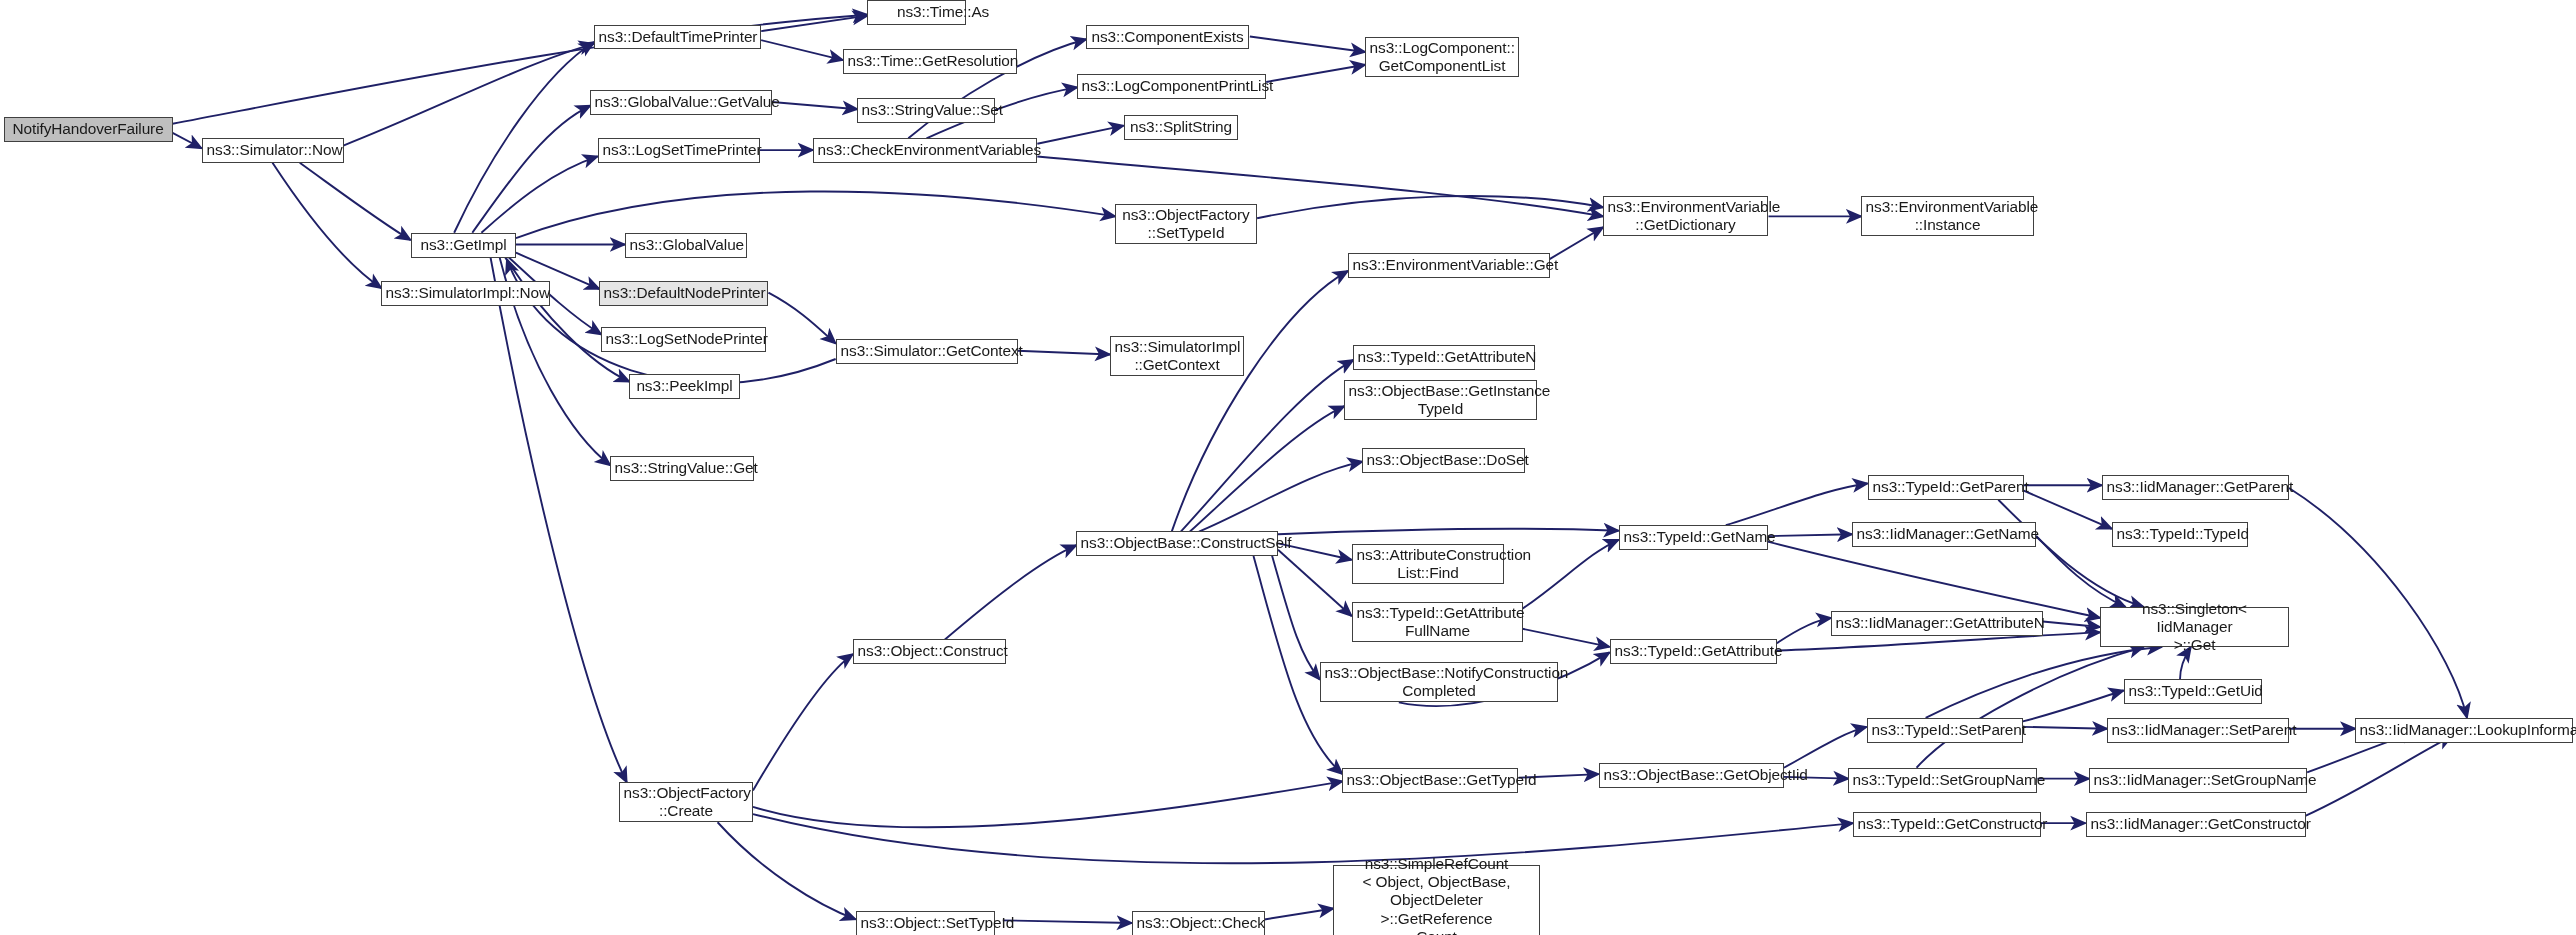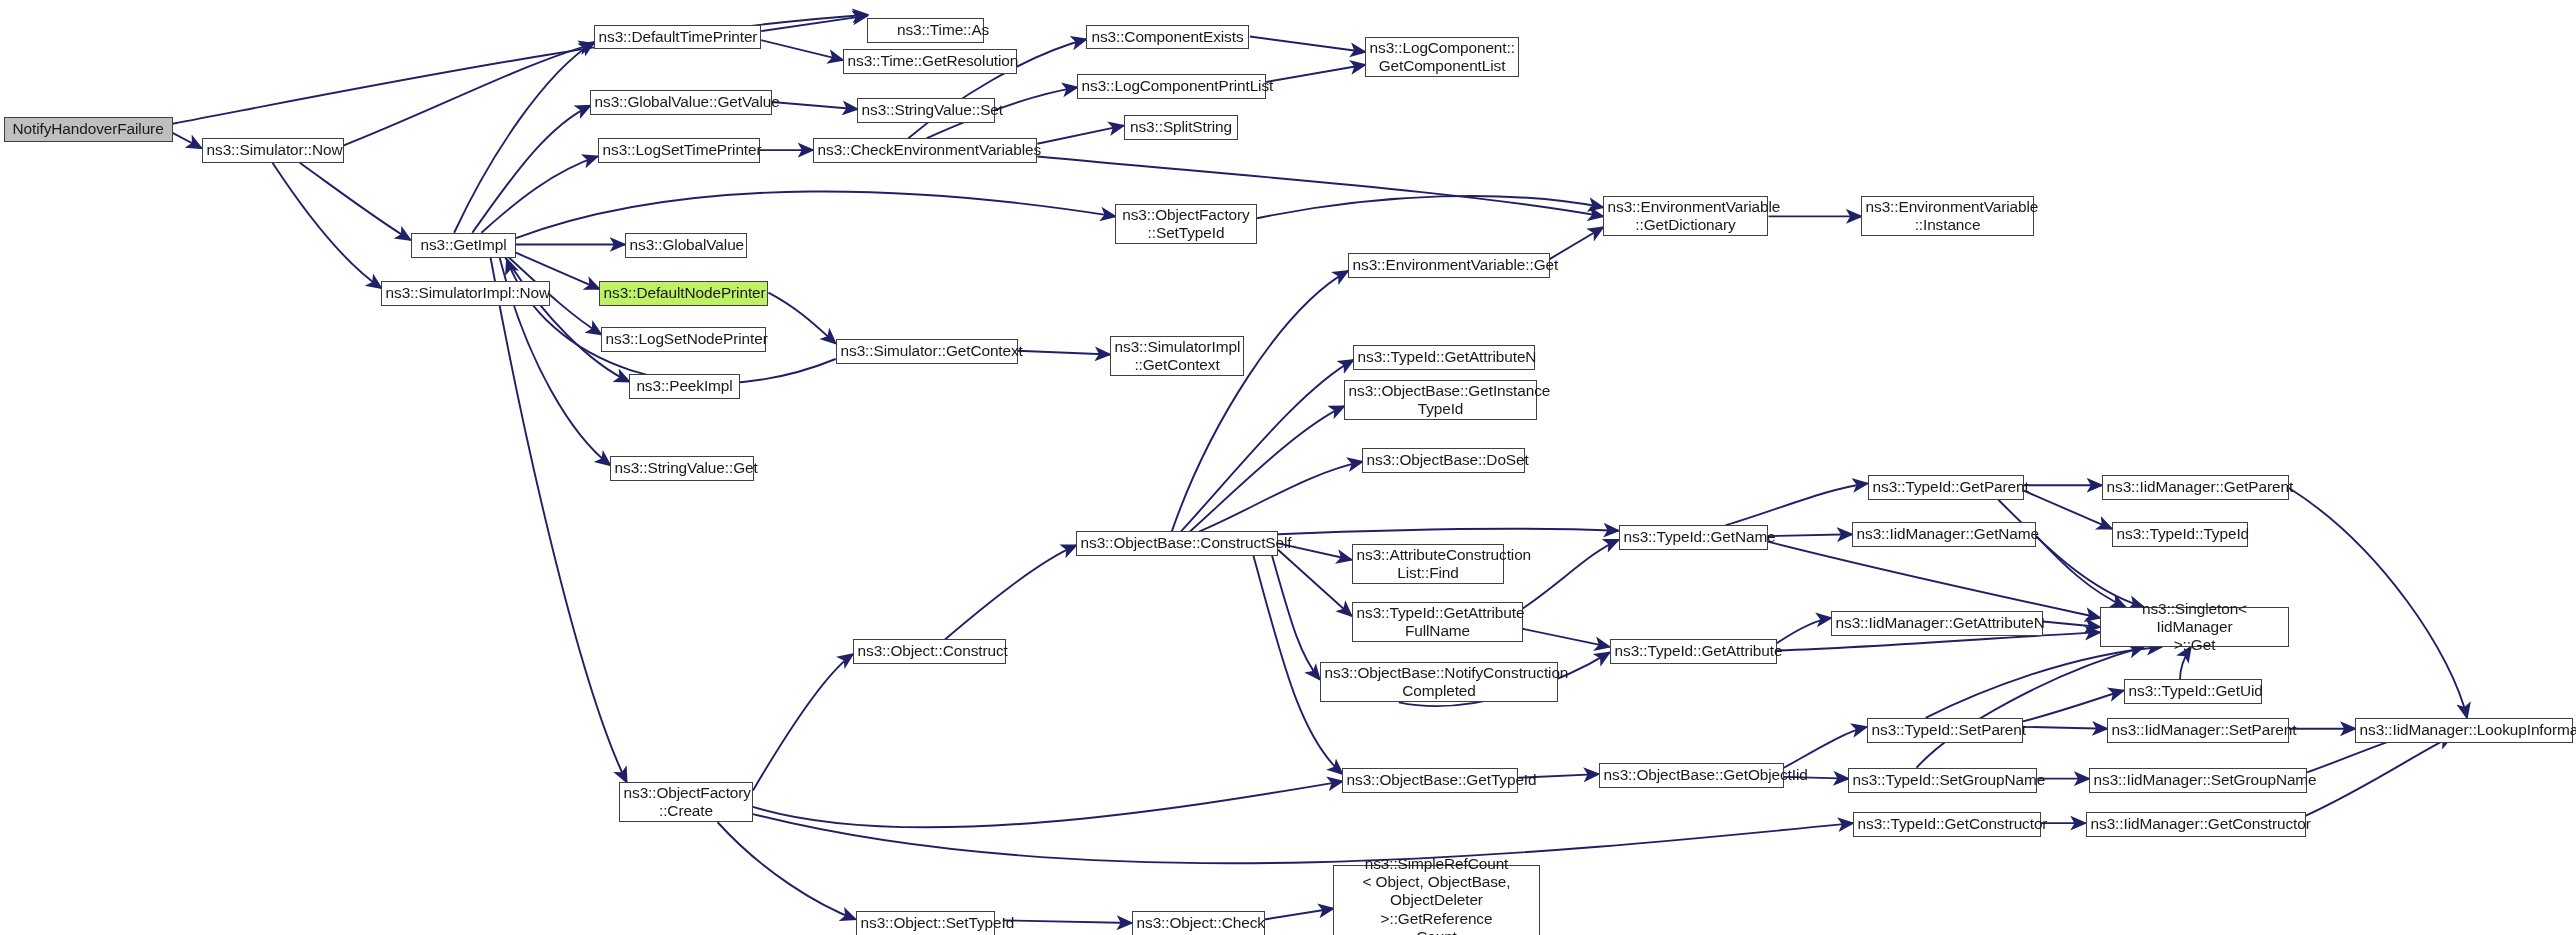--- a/index.html
+++ b/index.html
@@ -129,36 +129,36 @@
         <path d="M 829 888 C 1000 940, 1300 890, 1478 860" marker-end="url(#arw)"></path>
         <path d="M 829 896 C 1200 990, 1700 940, 2040 906" marker-end="url(#arw)"></path>
         <path d="M 790 905 C 840 960, 900 996, 942 1012" marker-end="url(#arw)"></path>
         <path d="M 1104 1013 L 1246 1016" marker-end="url(#arw)"></path>
         <path d="M 1392 1012 L 1468 1000" marker-end="url(#arw)"></path>
       </g>
   </svg>
   <div id="node-layer">
       <div class="node root" style="left: 3.6px; top: 117px; width: 169px; height: 24.5px; border-color: rgb(64, 64, 64); background: rgb(191, 191, 191);"><span>NotifyHandoverFailure</span></div>
       <div class="node" style="left: 202px; top: 138px; width: 142px; height: 24.5px; border-color: rgb(64, 64, 64); background: rgb(255, 255, 255);"><span>ns3::Simulator::Now</span></div>
-      <div class="node" style="left: 867px; top: 18px; width: 117px; height: 24.5px; border-color: rgb(64, 64, 64); background: rgb(255, 255, 255); padding-left: 29px;"><span>ns3::Time::As</span></div>
+      <div class="node" style="left: 867px; top: 0px; width: 99px; height: 24.5px; border-color: rgb(64, 64, 64); background: rgb(255, 255, 255); padding-left: 29px;"><span>ns3::Time::As</span></div>
       <div class="node" style="left: 594px; top: 24.5px; width: 167px; height: 24.5px; border-color: rgb(64, 64, 64); background: rgb(255, 255, 255);"><span>ns3::DefaultTimePrinter</span></div>
       <div class="node" style="left: 843px; top: 49px; width: 174px; height: 24.5px; border-color: rgb(64, 64, 64); background: rgb(255, 255, 255);"><span>ns3::Time::GetResolution</span></div>
       <div class="node" style="left: 590px; top: 90px; width: 182px; height: 24.5px; border-color: rgb(64, 64, 64); background: rgb(255, 255, 255);"><span>ns3::GlobalValue::GetValue</span></div>
       <div class="node" style="left: 857px; top: 98px; width: 138px; height: 24.5px; border-color: rgb(64, 64, 64); background: rgb(255, 255, 255);"><span>ns3::StringValue::Set</span></div>
       <div class="node" style="left: 598px; top: 138px; width: 162px; height: 24.5px; border-color: rgb(64, 64, 64); background: rgb(255, 255, 255);"><span>ns3::LogSetTimePrinter</span></div>
       <div class="node" style="left: 813px; top: 138px; width: 224px; height: 24.5px; border-color: rgb(64, 64, 64); background: rgb(255, 255, 255);"><span>ns3::CheckEnvironmentVariables</span></div>
       <div class="node" style="left: 1086px; top: 24.5px; width: 163px; height: 24.5px; border-color: rgb(64, 64, 64); background: rgb(255, 255, 255);"><span>ns3::ComponentExists</span></div>
       <div class="node" style="left: 1077px; top: 74px; width: 189px; height: 24.5px; border-color: rgb(64, 64, 64); background: rgb(255, 255, 255);"><span>ns3::LogComponentPrintList</span></div>
       <div class="node" style="left: 1365px; top: 37px; width: 154px; height: 40px; border-color: rgb(64, 64, 64); background: rgb(255, 255, 255);"><span>ns3::LogComponent::
 GetComponentList</span></div>
       <div class="node" style="left: 1124px; top: 115px; width: 114px; height: 24.5px; border-color: rgb(64, 64, 64); background: rgb(255, 255, 255);"><span>ns3::SplitString</span></div>
       <div class="node" style="left: 411px; top: 233px; width: 105px; height: 24.5px; border-color: rgb(64, 64, 64); background: rgb(255, 255, 255);"><span>ns3::GetImpl</span></div>
       <div class="node" style="left: 381px; top: 281px; width: 169px; height: 24.5px; border-color: rgb(64, 64, 64); background: rgb(255, 255, 255);"><span>ns3::SimulatorImpl::Now</span></div>
       <div class="node" style="left: 625px; top: 233px; width: 122px; height: 24.5px; border-color: rgb(64, 64, 64); background: rgb(255, 255, 255);"><span>ns3::GlobalValue</span></div>
-      <div class="node" style="left: 599px; top: 281px; width: 169px; height: 24.5px; border-color: rgb(64, 64, 64); background: #bef264;"><span>ns3::DefaultNodePrinter</span></div>
+      <div class="node" style="left: 599px; top: 281px; width: 169px; height: 24.5px; border-color: rgb(64, 64, 64); background: #e5e5e5;"><span>ns3::DefaultNodePrinter</span></div>
       <div class="node" style="left: 601px; top: 327px; width: 165px; height: 24.5px; border-color: rgb(64, 64, 64); background: rgb(255, 255, 255);"><span>ns3::LogSetNodePrinter</span></div>
       <div class="node" style="left: 629px; top: 374px; width: 111px; height: 24.5px; border-color: rgb(64, 64, 64); background: rgb(255, 255, 255);"><span>ns3::PeekImpl</span></div>
       <div class="node" style="left: 610px; top: 456px; width: 144px; height: 24.5px; border-color: rgb(64, 64, 64); background: rgb(255, 255, 255);"><span>ns3::StringValue::Get</span></div>
       <div class="node" style="left: 836px; top: 339px; width: 182px; height: 24.5px; border-color: rgb(64, 64, 64); background: rgb(255, 255, 255);"><span>ns3::Simulator::GetContext</span></div>
       <div class="node" style="left: 1110px; top: 336px; width: 134px; height: 40px; border-color: rgb(64, 64, 64); background: rgb(255, 255, 255);"><span>ns3::SimulatorImpl
 ::GetContext</span></div>
       <div class="node" style="left: 1115px; top: 204px; width: 142px; height: 40px; border-color: rgb(64, 64, 64); background: rgb(255, 255, 255);"><span>ns3::ObjectFactory
 ::SetTypeId</span></div>
       <div class="node" style="left: 1348px; top: 253px; width: 202px; height: 24.5px; border-color: rgb(64, 64, 64); background: rgb(255, 255, 255);"><span>ns3::EnvironmentVariable::Get</span></div>
       <div class="node" style="left: 1603px; top: 196px; width: 165px; height: 40px; border-color: rgb(64, 64, 64); background: rgb(255, 255, 255);"><span>ns3::EnvironmentVariable

